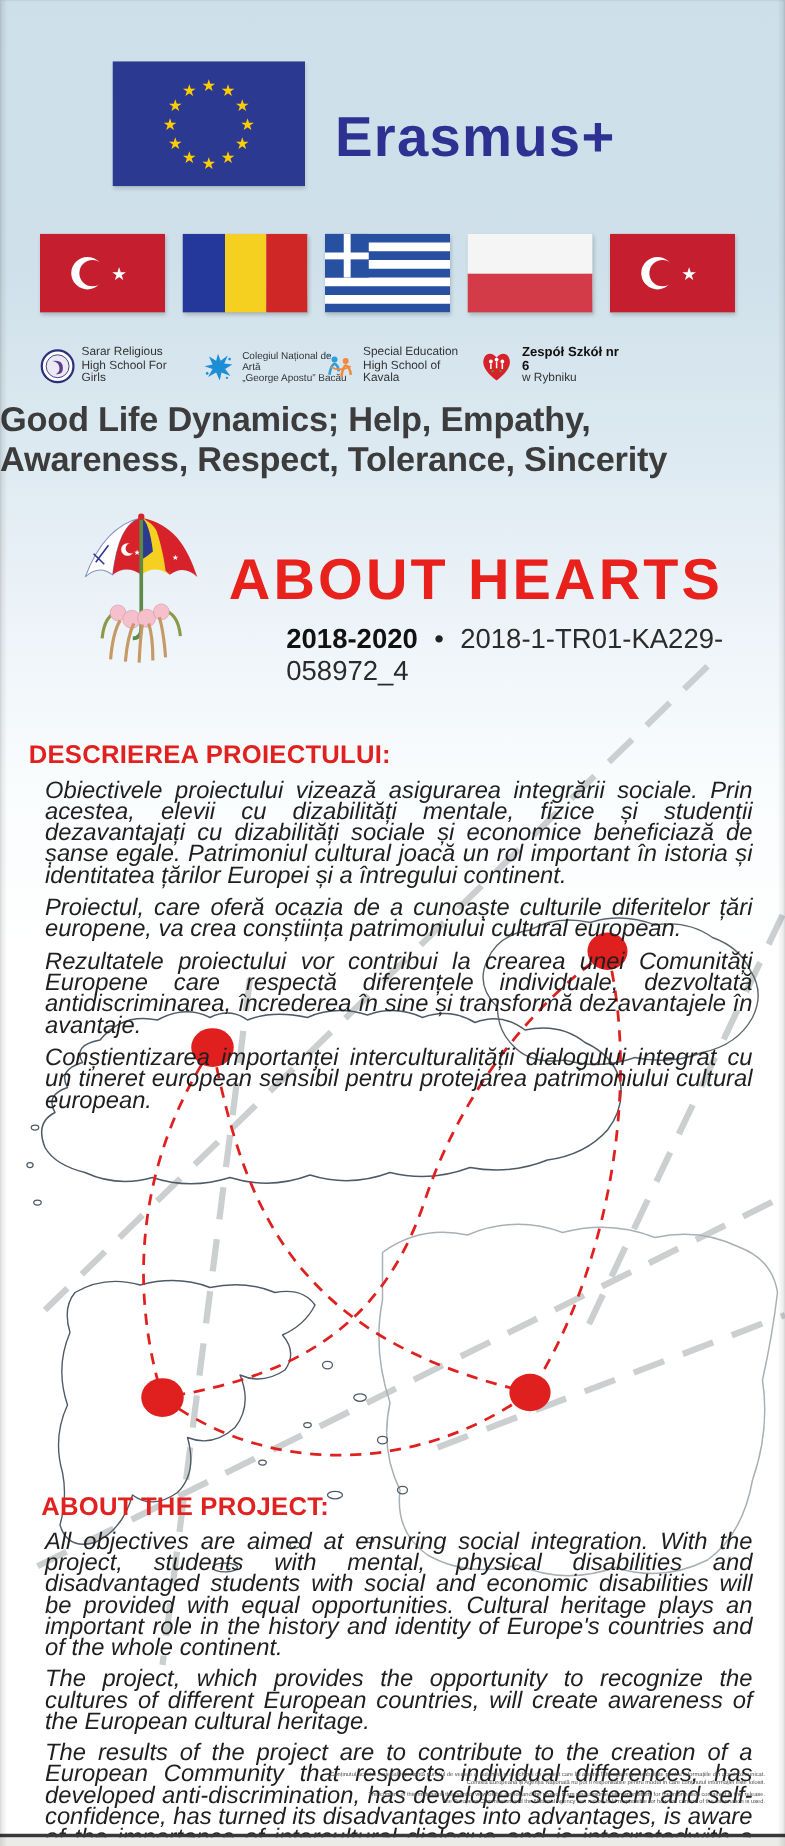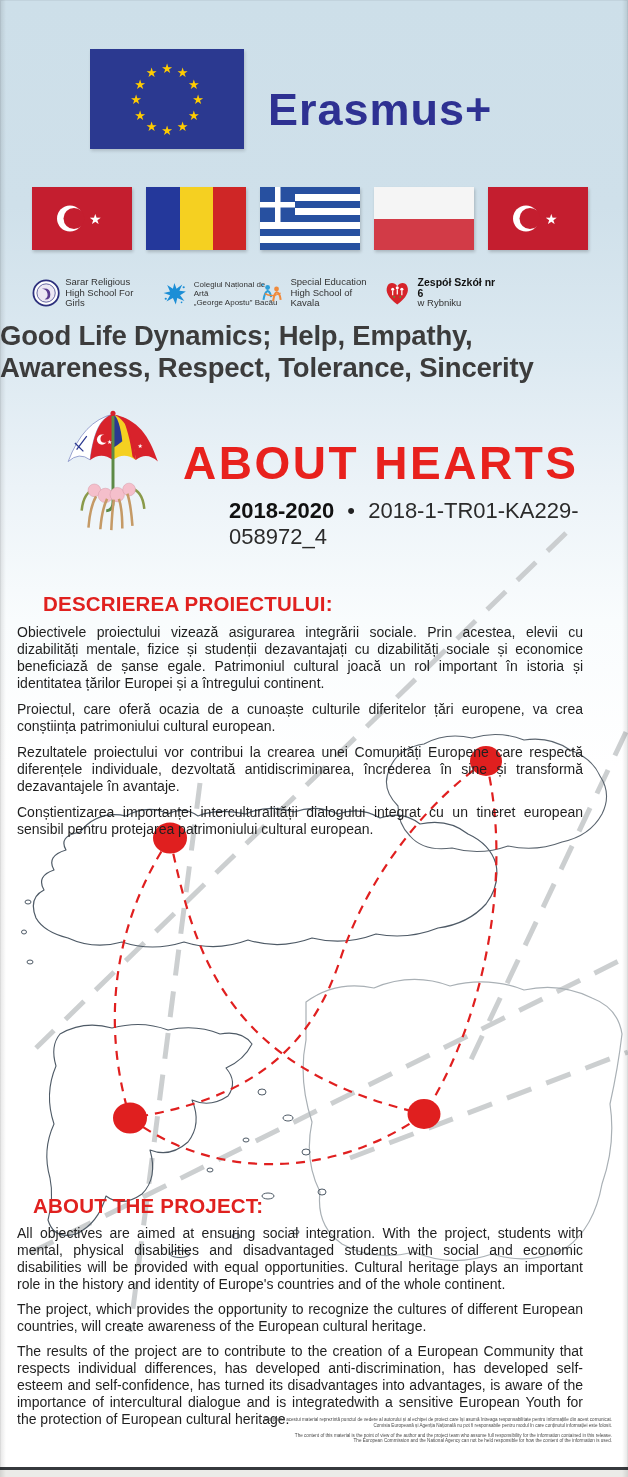--- a/index.html
+++ b/index.html
@@ -25,21 +25,21 @@
   .partner .txt .b{font-weight:700;font-size:10.5px;color:#111;}
   
   .motto{left:0;right:0;text-align:left;font-weight:700;color:#3c3c3c;font-size:27.5px;line-height:32px;z-index:2;letter-spacing:-.2px;}
   
   #project-title{left:183px;top:436px;font-size:46px;font-weight:800;letter-spacing:2.5px;color:#e8211d;z-index:2;}
   #project-code{left:184px;top:498px;font-size:22px;color:#2b2b2b;z-index:2;margin-left:45px;}
   #project-code .years{font-weight:700;color:#111;}
   #project-code .sep{margin:0 7px;color:#222;}
   
   .heading{font-size:20.5px;font-weight:800;color:#e0211f;z-index:3;letter-spacing:.2px;}
-  .paras{width:566px;left:17px;z-index:3;font-size:14px;line-height:17px;color:#1f1f1f;text-align:justify;}
+  .paras{width:566px;left:36px;z-index:3;font-size:19px;line-height:17px;color:#1f1f1f;text-align:justify;font-style:italic;}
   .paras p{margin:0 0 9px 0;}
   .paras.en p{margin:0 0 8px 0;}
   
   #map-layer{left:0;top:0;width:628px;height:1477px;z-index:1;pointer-events:none;}
   
   #disclaimer{right:16px;top:1417px;width:460px;text-align:right;z-index:3;color:#4a4a4a;}
   #disclaimer .blk{font-size:4.6px;line-height:5.8px;margin-bottom:4px;}
   
   #bottom-line{left:0;right:0;top:1467px;height:3px;background:#36393d;z-index:4;}
   #bottom-pad{left:0;right:0;top:1470px;height:7px;background:#ebebe8;z-index:4;}
@@ -239,21 +239,21 @@
       <path d="M88,140 Q86,114 82,102"></path>
     </g>
   </svg>
   <div id="project-title" class="abs">ABOUT HEARTS</div>
   <div id="project-code" class="abs">
     <span class="years">2018-2020</span>
     <span class="sep">•</span>
     <span>2018-1-TR01-KA229-058972_4</span>
   </div>
 
-  <div class="abs heading" style="left:43px;top:592px">DESCRIEREA PROIECTULUI:</div>
+  <div class="abs heading" style="left:23px;top:592px">DESCRIEREA PROIECTULUI:</div>
   <div class="abs paras" style="top:624px">
     <p>Obiectivele proiectului vizează asigurarea integrării sociale. Prin acestea, elevii cu dizabilități mentale, fizice și studenții dezavantajați cu dizabilități sociale și economice beneficiază de șanse egale. Patrimoniul cultural joacă un rol important în istoria și identitatea țărilor Europei și a întregului continent.</p>
     <p>Proiectul, care oferă ocazia de a cunoaște culturile diferitelor țări europene, va crea conștiința patrimoniului cultural european.</p>
     <p>Rezultatele proiectului vor contribui la crearea unei Comunități Europene care respectă diferențele individuale, dezvoltată antidiscriminarea, încrederea în sine și transformă dezavantajele în avantaje.</p>
     <p>Conștientizarea importanței interculturalității dialogului integrat cu un tineret european sensibil pentru protejarea patrimoniului cultural european.</p>
   </div>
 
   <div class="abs heading" style="left:33px;top:1194px">ABOUT THE PROJECT:</div>
   <div class="abs paras en" style="top:1225px">
     <p>All objectives are aimed at ensuring social integration. With the project, students with mental, physical disabilities and disadvantaged students with social and economic disabilities will be provided with equal opportunities. Cultural heritage plays an important role in the history and identity of Europe's countries and of the whole continent.</p>

